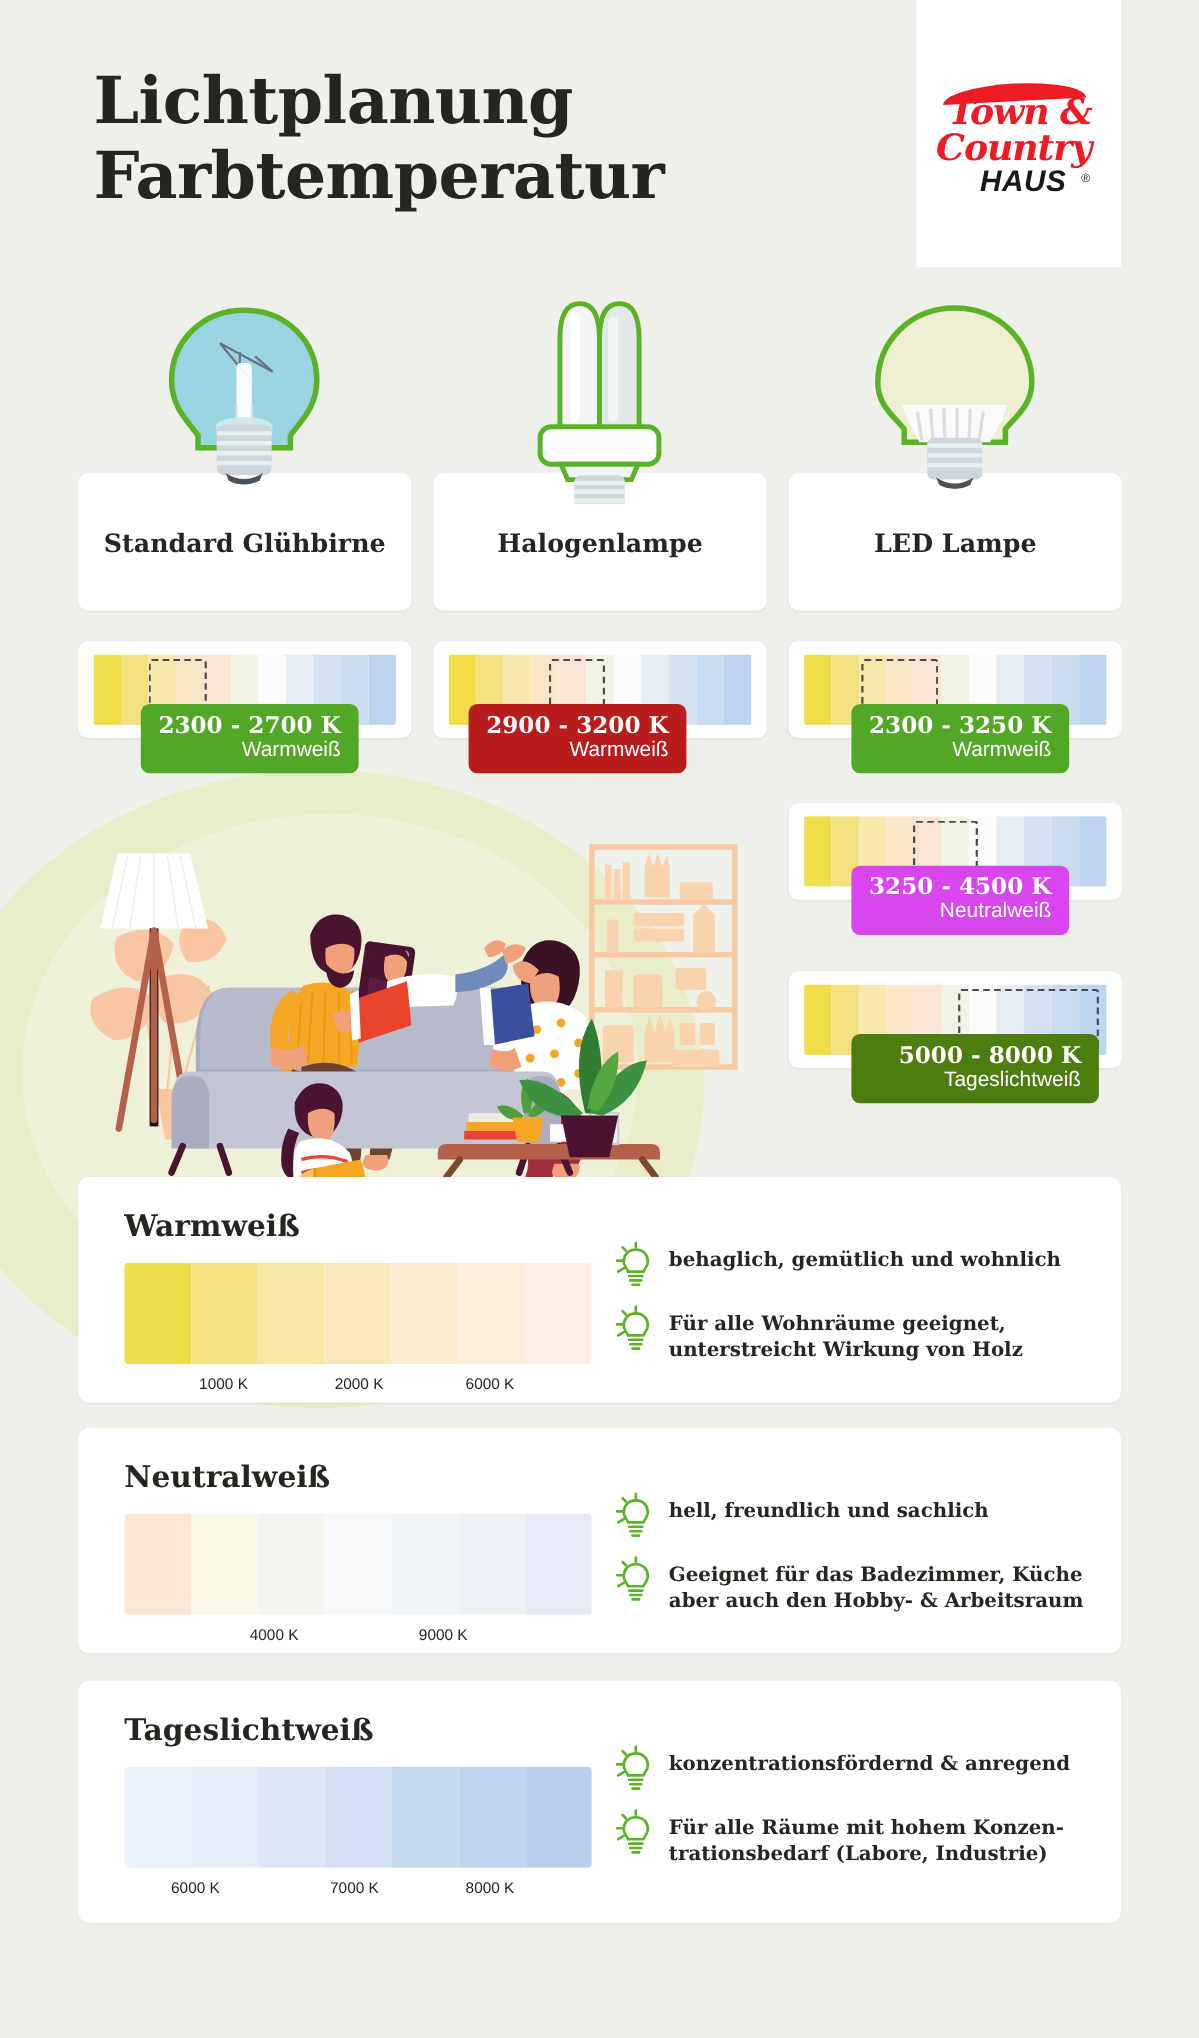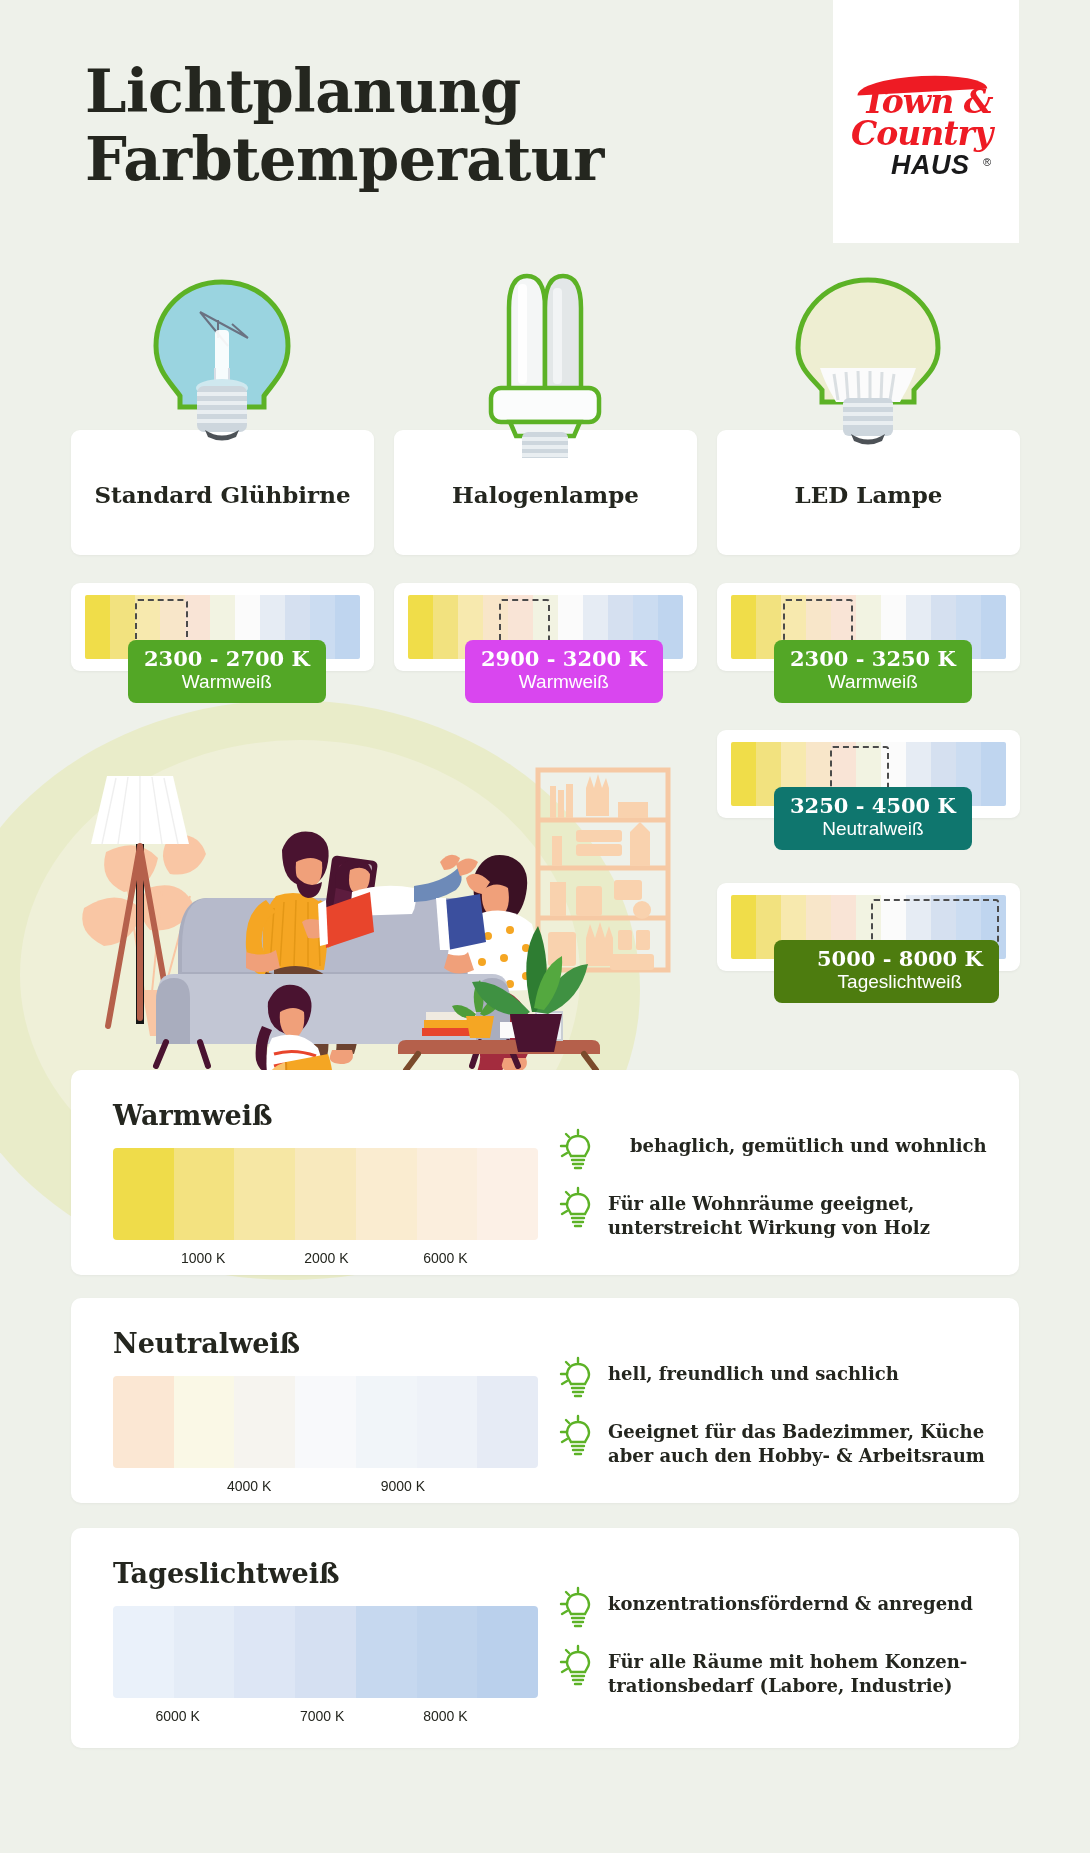--- a/index.html
+++ b/index.html
@@ -94,21 +94,21 @@
   .spec-bar{
     position:absolute;display:flex;overflow:hidden;border-radius:2px;
   }
   .spec-bar > i{display:block;height:100%;flex:1 1 0;}
   .sel-box{
     position:absolute;border:2px dashed #4b4b4b;border-radius:3px;
     z-index:6;pointer-events:none;
   }
   .badge{
     position:absolute;background:#53a726;border-radius:8px;
-    color:#ffffff;text-align:center;z-index:7;
+    color:#ffffff;text-align:right;z-index:7;
     padding:7px 16px 9px 16px;
   }
   .badge .k{
     font-family:"DejaVu Serif",serif;font-weight:bold;
     font-size:21px;line-height:1.15;white-space:nowrap;
   }
   .badge .n{
     font-family:"Liberation Sans",sans-serif;font-weight:400;
     font-size:19px;line-height:1.2;white-space:nowrap;
   }
@@ -271,21 +271,21 @@
           <i style="background: rgb(249, 228, 214);"></i>
           <i style="background: rgb(242, 243, 226);"></i>
           <i style="background: rgb(251, 251, 251);"></i>
           <i style="background: rgb(230, 236, 244);"></i>
           <i style="background: rgb(213, 224, 240);"></i>
           <i style="background: rgb(203, 220, 241);"></i>
           <i style="background: rgb(191, 213, 239);"></i>
         </div>
         <div class="sel-box" style="left: 104.75px; top: 16px; width: 46.75px; height: 48px;"></div>
       </div>
-      <div class="badge" style="background: #d946ef; left: 465px; top: 640px;">
+      <div class="badge" style="background: #b91c1c; left: 426px; top: 640px;">
         <div class="k">2900 - 3200 K</div>
         <div class="n">Warmweiß</div>
       </div>
       <div class="spec-card" style="left: 717px; top: 583px; width: 303px; height: 88px;">
         <div class="spec-bar" style="left: 14px; top: 12px; width: 275px; height: 64px;">
           <i style="background: rgb(240, 221, 73);"></i>
           <i style="background: rgb(242, 226, 127);"></i>
           <i style="background: rgb(247, 233, 174);"></i>
           <i style="background: rgb(248, 230, 201);"></i>
           <i style="background: rgb(249, 228, 214);"></i>
@@ -311,21 +311,21 @@
           <i style="background: rgb(249, 228, 214);"></i>
           <i style="background: rgb(242, 243, 226);"></i>
           <i style="background: rgb(251, 251, 251);"></i>
           <i style="background: rgb(230, 236, 244);"></i>
           <i style="background: rgb(213, 224, 240);"></i>
           <i style="background: rgb(203, 220, 241);"></i>
           <i style="background: rgb(191, 213, 239);"></i>
         </div>
         <div class="sel-box" style="left: 113px; top: 16px; width: 55px; height: 48px;"></div>
       </div>
-      <div class="badge" style="background: #0f766e; left: 774px; top: 787px;">
+      <div class="badge" style="background: #d946ef; left: 774px; top: 787px;">
         <div class="k">3250 - 4500 K</div>
         <div class="n">Neutralweiß</div>
       </div>
       <div class="spec-card" style="left: 717px; top: 883px; width: 303px; height: 88px;">
         <div class="spec-bar" style="left: 14px; top: 12px; width: 275px; height: 64px;">
           <i style="background: rgb(240, 221, 73);"></i>
           <i style="background: rgb(242, 226, 127);"></i>
           <i style="background: rgb(247, 233, 174);"></i>
           <i style="background: rgb(248, 230, 201);"></i>
           <i style="background: rgb(249, 228, 214);"></i>
@@ -524,21 +524,21 @@
           <i style="background: rgb(246, 231, 164);"></i>
           <i style="background: rgb(248, 233, 189);"></i>
           <i style="background: rgb(250, 236, 208);"></i>
           <i style="background: rgb(251, 238, 221);"></i>
           <i style="background: rgb(252, 240, 230);"></i>
         </div>
         <div class="tick" style="left: 110px; top: 180px;">1000 K</div>
         <div class="tick" style="left: 233.25px; top: 180px;">2000 K</div>
         <div class="tick" style="left: 352.25px; top: 180px;">6000 K</div>
         <div class="bullets" style="left: 487px; top: 58px; width: 440px;">
-          <div class="bullet" style="margin-bottom: 14px; gap: 22px;">
+          <div class="bullet" style="margin-bottom: 14px;">
             <div class="bico"><svg viewBox="0 0 40 44" width="40" height="44">
                 <g fill="none" stroke="#5cb226" stroke-width="2.4" stroke-linecap="round">
                   <path d="M20,8 C13,8 9,13 9,19 C9,23 12,25 13,28 L27,28 C28,25 31,23 31,19 C31,13 27,8 20,8 Z"></path>
                   <path d="M14,32 h12 M15,36 h10 M17,40 h6"></path>
                   <path d="M20,2 v4 M8,6 L11,9 M3,18 h5 M4,28 L9,25"></path>
                 </g>
               </svg></div>
             <div class="btxt">behaglich, gemütlich und wohnlich</div>
           </div>
           <div class="bullet" style="margin-bottom: 0px;">

